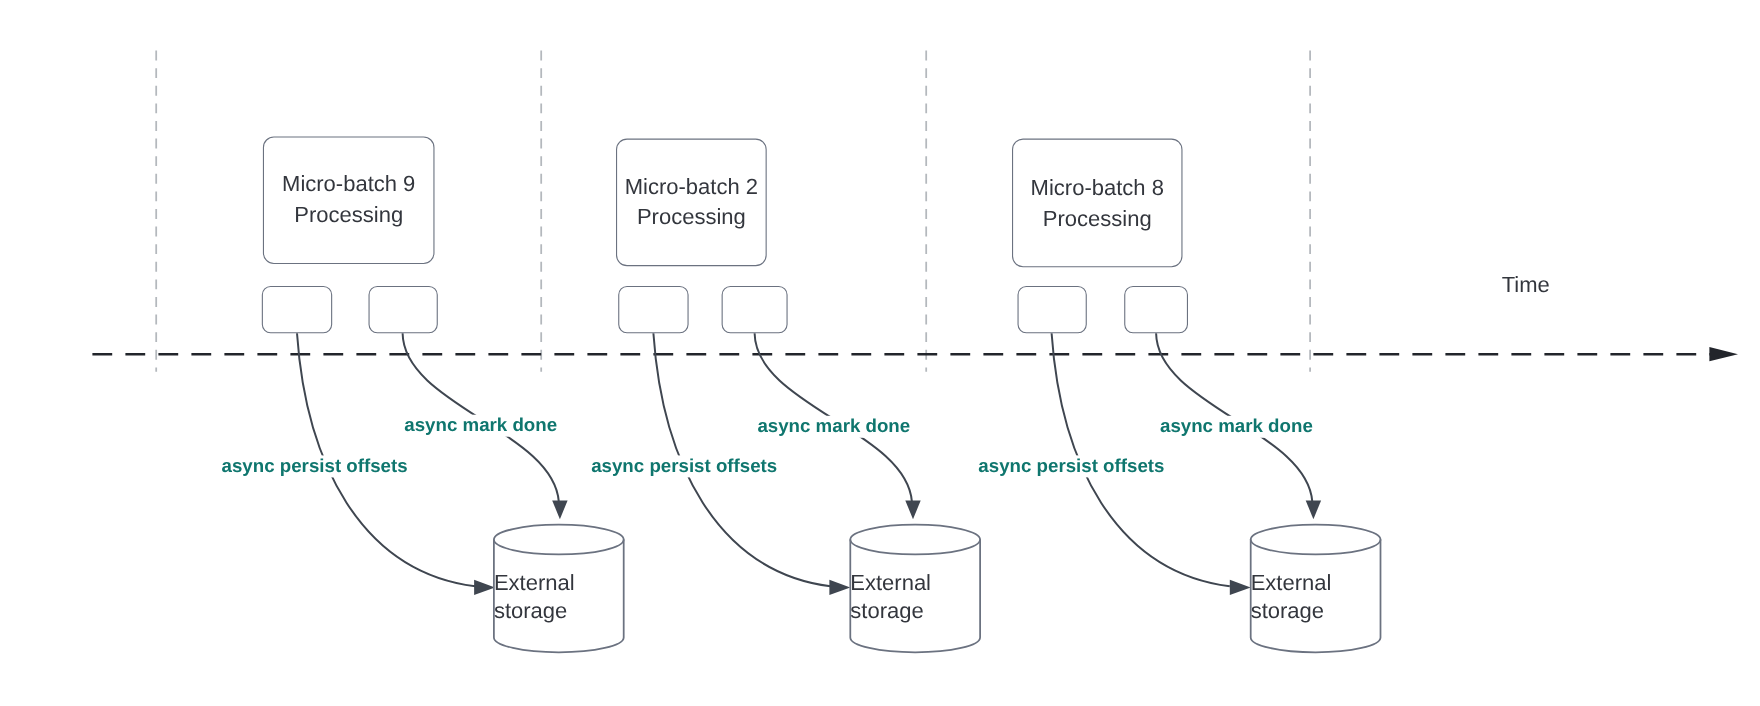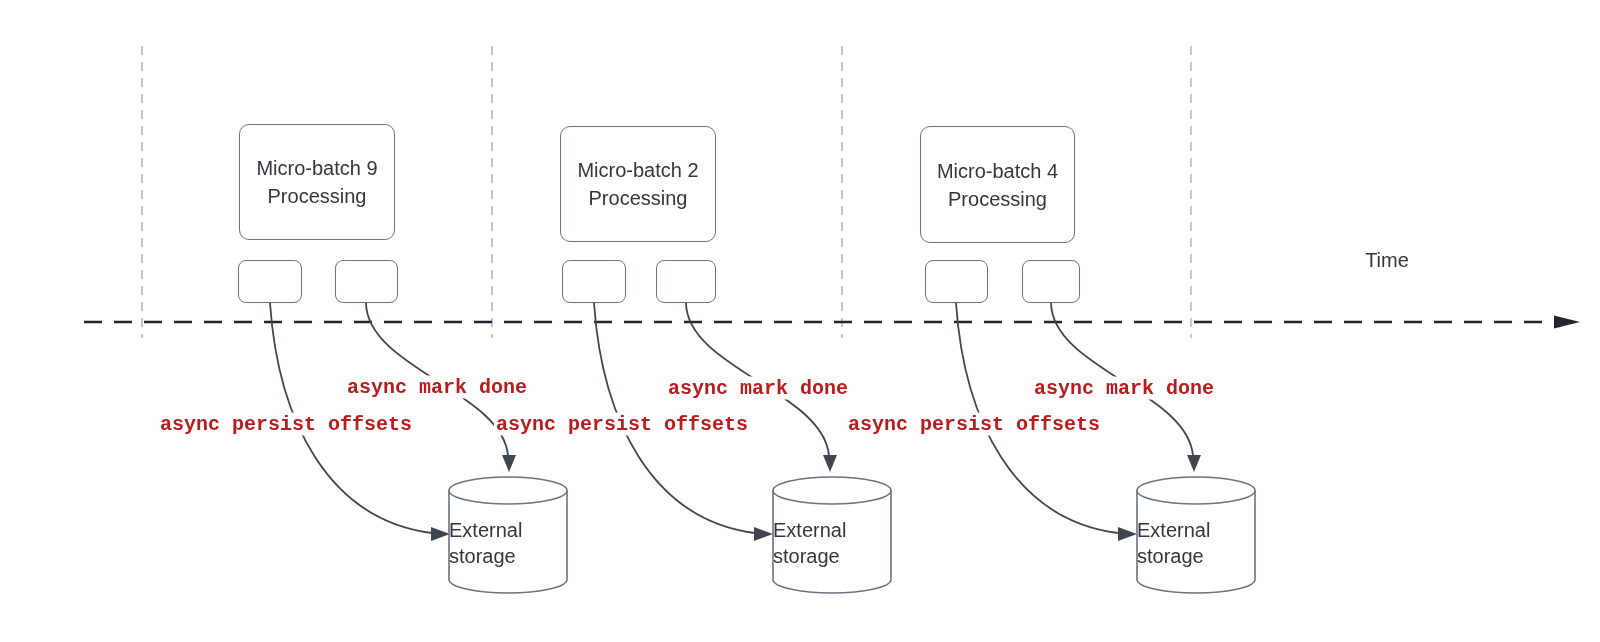--- a/index.html
+++ b/index.html
@@ -25,25 +25,24 @@
   .tick-box{
     position:absolute;
     border:1.6px solid #6b7280;
     border-radius:8px;
     background:#ffffff;
     box-sizing:border-box;
   }
   .edge-label{
     position:absolute;
     transform:translate(-50%,-50%);
-    font-size:20px;font-weight:bold;color:#b91c1c;
+    font-size:17px;font-weight:bold;color:#0f766e;
     white-space:nowrap;
     background:#ffffff;
     padding:0 2px;
-    font-family:Liberation Mono, monospace;
   }
   .cyl-text{
     position:absolute;
     width:118px;
     text-align:left;
     font-size:20px;line-height:26px;color:#33363d;
   }
   .time-label{
     position:absolute;
     transform:translate(-50%,-50%);
@@ -101,35 +100,35 @@
   </div>
   <div class="tick-box" style="left:238px;top:260px;width:64px;height:43px;"></div>
   <div class="tick-box" style="left:335px;top:260px;width:63px;height:43px;"></div>
   <div class="edge-label" style="left:286px;top:424px;">async persist offsets</div>
   <div class="edge-label" style="left:437px;top:387px;">async mark done</div>
   <div class="cyl-text" style="left:449px;top:517px;">
     <div>External</div>
     <div>storage</div>
   </div>
 
-  <div class="node-box" style="left:560px;top:126px;width:156px;height:116px;align-items:center;">
+  <div class="node-box" style="left:560px;top:126px;width:137px;height:116px;align-items:center;">
     <span>Micro-batch 2</span>
     <span>Processing</span>
   </div>
   <div class="tick-box" style="left:562px;top:260px;width:64px;height:43px;"></div>
   <div class="tick-box" style="left:656px;top:260px;width:60px;height:43px;"></div>
   <div class="edge-label" style="left:622px;top:424px;">async persist offsets</div>
   <div class="edge-label" style="left:758px;top:388px;">async mark done</div>
   <div class="cyl-text" style="left:773px;top:517px;">
     <div>External</div>
     <div>storage</div>
   </div>
 
   <div class="node-box" style="left:920px;top:126px;width:155px;height:117px;">
-    <span>Micro-batch 4</span>
+    <span>Micro-batch 8</span>
     <span>Processing</span>
   </div>
   <div class="tick-box" style="left:925px;top:260px;width:63px;height:43px;"></div>
   <div class="tick-box" style="left:1022px;top:260px;width:58px;height:43px;"></div>
   <div class="edge-label" style="left:974px;top:424px;">async persist offsets</div>
   <div class="edge-label" style="left:1124px;top:388px;">async mark done</div>
   <div class="cyl-text" style="left:1137px;top:517px;">
     <div>External</div>
     <div>storage</div>
   </div>

